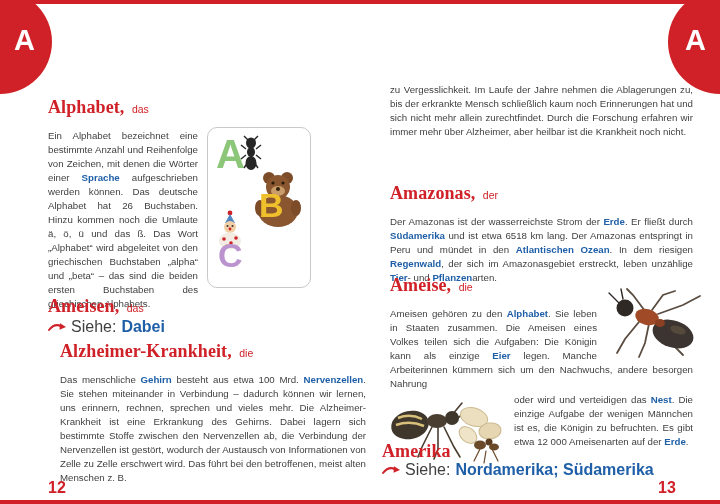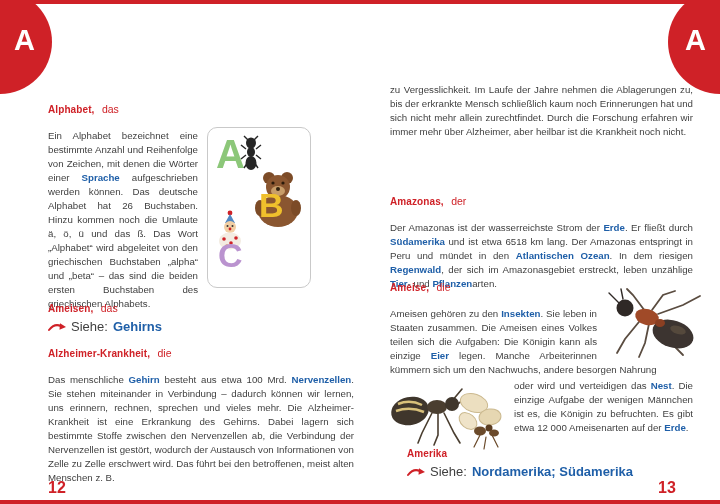--- a/index.html
+++ b/index.html
@@ -6,26 +6,26 @@
   .spread{position:relative;width:720px;height:504px;background:#fff;overflow:hidden;
           font-family:"Liberation Sans","DejaVu Sans",sans-serif;}
   .rule{position:absolute;left:0;right:0;height:4px;background:var(--red);}
   .rule.top{top:0;} .rule.bottom{bottom:0;}
   .corner{position:absolute;width:104px;height:104px;border-radius:50%;background:var(--red);top:-10px;}
   .corner.left{left:-52px;} .corner.right{right:-52px;}
   .corner .cl{position:absolute;top:36px;color:#fff;font-weight:bold;font-size:29px;line-height:1;}
   .corner.left .cl{left:66px;} .corner.right .cl{right:66px;}
   .entry{position:absolute;}
   .head{white-space:nowrap;line-height:15px;}
-  .term{font-size:10px;font-weight:bold;color:var(--red);letter-spacing:.1px;}
+  .term{font-size:18px;font-weight:bold;color:var(--red);letter-spacing:.1px;font-family:Liberation Serif, serif;}
   .article{font-size:10.5px;color:var(--red);margin-left:3px;text-align:right;}
   .body{font-size:9.7px;line-height:14px;text-align:justify;color:var(--text);margin-top:12px;
         hyphens:auto;-webkit-hyphens:auto;}
   .kw{color:var(--blue);font-weight:bold;}
-  .see{display:flex;align-items:center;gap:5px;margin-top:4px;font-size:13px;color:var(--text);line-height:14px;}
+  .see{display:flex;align-items:center;gap:5px;margin-top:4px;font-size:16px;color:var(--text);line-height:14px;}
   .see .target{color:var(--blue);font-weight:bold;}
   .pagenum{position:absolute;top:479px;font-size:16px;font-weight:bold;color:var(--red);text-align:center;}
   .pagenum.l{left:48px;} .pagenum.r{left:658px;}
   
   .card{position:absolute;left:159px;top:27px;width:104px;height:161px;background:#fff;
         border:1.5px solid #c9c9c9;border-radius:10px;box-sizing:border-box;}
   .card .ltr{position:absolute;font-weight:bold;line-height:1;}
   .ltr-a{left:8px;top:6px;font-size:40px;color:#8cc779;}
   .ltr-b{left:51px;top:60px;font-size:34px;color:#f0c02c;}
   .ltr-c{left:10px;top:110px;font-size:34px;color:#ba93cf;}
@@ -106,39 +106,39 @@
     <div class="head">
       <span class="term">Ameisen,</span>
       <span class="article">das</span>
     </div>
     <div class="see">
       <svg width="18" height="10" viewBox="0 0 18 10">
         <path d="M1 8 C5 3 9 2 13 4.2" stroke="#cf2127" stroke-width="2" fill="none" stroke-linecap="round"></path>
         <polygon points="12,1.2 18,5 11.5,7.8" fill="#cf2127"></polygon>
       </svg>
       <span>Siehe:</span>
-      <span class="target">Gehirns</span>
-    </div>
-  </div>
-
-  <div class="entry" style="left:48px;top:344px;width:306px;">
+      <span class="target">Dabei</span>
+    </div>
+  </div>
+
+  <div class="entry" style="left:60px;top:344px;width:306px;">
     <div class="head">
       <span class="term">Alzheimer-Krankheit,</span>
       <span class="article">die</span>
     </div>
     <div class="body"><span>Das menschliche </span><span class="kw">Gehirn</span><span> besteht aus etwa 100 Mrd. </span><span class="kw">Nervenzellen</span><span>. Sie stehen miteinander in Verbindung – dadurch können wir lernen, uns erinnern, rechnen, sprechen und vieles mehr. Die Alzheimer-Krankheit ist eine Erkrankung des Gehirns. Dabei lagern sich bestimmte Stoffe zwischen den Nervenzellen ab, die Verbindung der Nervenzellen ist gestört, wodurch der Austausch von Informationen von Zelle zu Zelle erschwert wird. Das führt bei den betroffenen, meist alten Menschen z. B.</span></div>
   </div>
 
   <div class="pagenum l">12</div>
 
   <div class="entry" style="left:390px;top:83px;width:303px;">
     <div class="body" style="margin-top:0;"><span>zu Vergesslichkeit. Im Laufe der Jahre nehmen die Ablagerungen zu, bis der erkrankte Mensch schließlich kaum noch Erinnerungen hat und sich nicht mehr allein zurechtfindet. Durch die Forschung erfahren wir immer mehr über Alzheimer, aber heilbar ist die Krankheit noch nicht.</span></div>
   </div>
 
-  <div class="entry" style="left:390px;top:192px;width:303px;">
+  <div class="entry" style="left:390px;top:186px;width:303px;">
     <div class="head">
       <span class="term">Amazonas,</span>
       <span class="article">der</span>
     </div>
     <div class="body"><span>Der Amazonas ist der wasserreichste Strom der </span><span class="kw">Erde</span><span>. Er fließt durch </span><span class="kw">Südamerika</span><span> und ist etwa 6518 km lang. Der Amazonas entspringt in Peru und mündet in den </span><span class="kw">Atlantischen Ozean</span><span>. In dem riesigen </span><span class="kw">Regenwald</span><span>, der sich im Amazonasgebiet erstreckt, leben unzählige </span><span class="kw">Tier</span><span>- und </span><span class="kw">Pflanzen</span><span>arten.</span></div>
   </div>
 
   <div class="entry" style="left:390px;top:278px;width:303px;">
     <div class="head">
       <span class="term">Ameise,</span>
@@ -157,21 +157,21 @@
         <g stroke="#2f2926" stroke-width="1.4" fill="none" stroke-linecap="round">
           <path d="M16 16 L6 6"></path>
             <path d="M20 12 L18 2"></path>
         </g>
         <ellipse cx="70" cy="47" rx="21" ry="13.5" fill="#3c3430" transform="rotate(18 70 47)"></ellipse>
         <ellipse cx="44" cy="30" rx="12" ry="8" fill="#a04a28" transform="rotate(14 44 30)"></ellipse>
         <ellipse cx="57" cy="36" rx="5" ry="4" fill="#8a3f22"></ellipse>
         <circle cx="22" cy="21" r="8.5" fill="#2f2926"></circle>
         <ellipse cx="75" cy="43" rx="8" ry="4" fill="#55493c" transform="rotate(18 75 43)"></ellipse>
       </svg>
-      <span><span>Ameisen gehören zu den </span><span class="kw">Insekten</span><span>. Sie leben in Staaten zusammen. Die Ameisen eines Volkes teilen sich die Aufgaben: Die Königin kann als einzige </span><span class="kw">Eier</span><span> legen. Manche Arbeiterinnen kümmern sich um den Nachwuchs, andere besorgen Nahrung</span></span>
+      <span><span>Ameisen gehören zu den </span><span class="kw">Alphabet</span><span>. Sie leben in Staaten zusammen. Die Ameisen eines Volkes teilen sich die Aufgaben: Die Königin kann als einzige </span><span class="kw">Eier</span><span> legen. Manche Arbeiterinnen kümmern sich um den Nachwuchs, andere besorgen Nahrung</span></span>
     </div>
     <div class="body mt2">
       <svg class="float-ants-bottom" viewBox="0 0 120 82">
         <g stroke="#4a3e30" stroke-width="1.6" fill="none" stroke-linecap="round">
           <path d="M44 42 L34 62 L30 72"></path>
           <path d="M50 42 L50 64 L46 74"></path>
           <path d="M56 42 L66 62 L72 72"></path>
           <path d="M64 30 L74 18"></path>
             <path d="M68 34 L80 26"></path>
         </g>
@@ -189,21 +189,21 @@
             <path d="M104 64 L110 76"></path>
         </g>
         <ellipse cx="92" cy="60" rx="6" ry="4.5" fill="#6b4a2a"></ellipse>
         <circle cx="101" cy="57" r="3.5" fill="#5a3c20"></circle>
         <ellipse cx="106" cy="62" rx="5" ry="3.5" fill="#6b4a2a"></ellipse>
       </svg>
       <span><span>oder wird und verteidigen das </span><span class="kw">Nest</span><span>. Die einzige Aufgabe der wenigen Männchen ist es, die Königin zu befruchten. Es gibt etwa 12 000 Ameisenarten auf der </span><span class="kw">Erde</span><span>.</span></span>
     </div>
   </div>
 
-  <div class="entry" style="left:407px;top:444px;">
+  <div class="entry" style="left:382px;top:444px;">
     <div class="head">
       <span class="term">Amerika</span>
     </div>
     <div class="see">
       <svg width="18" height="10" viewBox="0 0 18 10">
         <path d="M1 8 C5 3 9 2 13 4.2" stroke="#cf2127" stroke-width="2" fill="none" stroke-linecap="round"></path>
         <polygon points="12,1.2 18,5 11.5,7.8" fill="#cf2127"></polygon>
       </svg>
       <span>Siehe:</span>
       <span class="target">Nordamerika; Südamerika</span>

